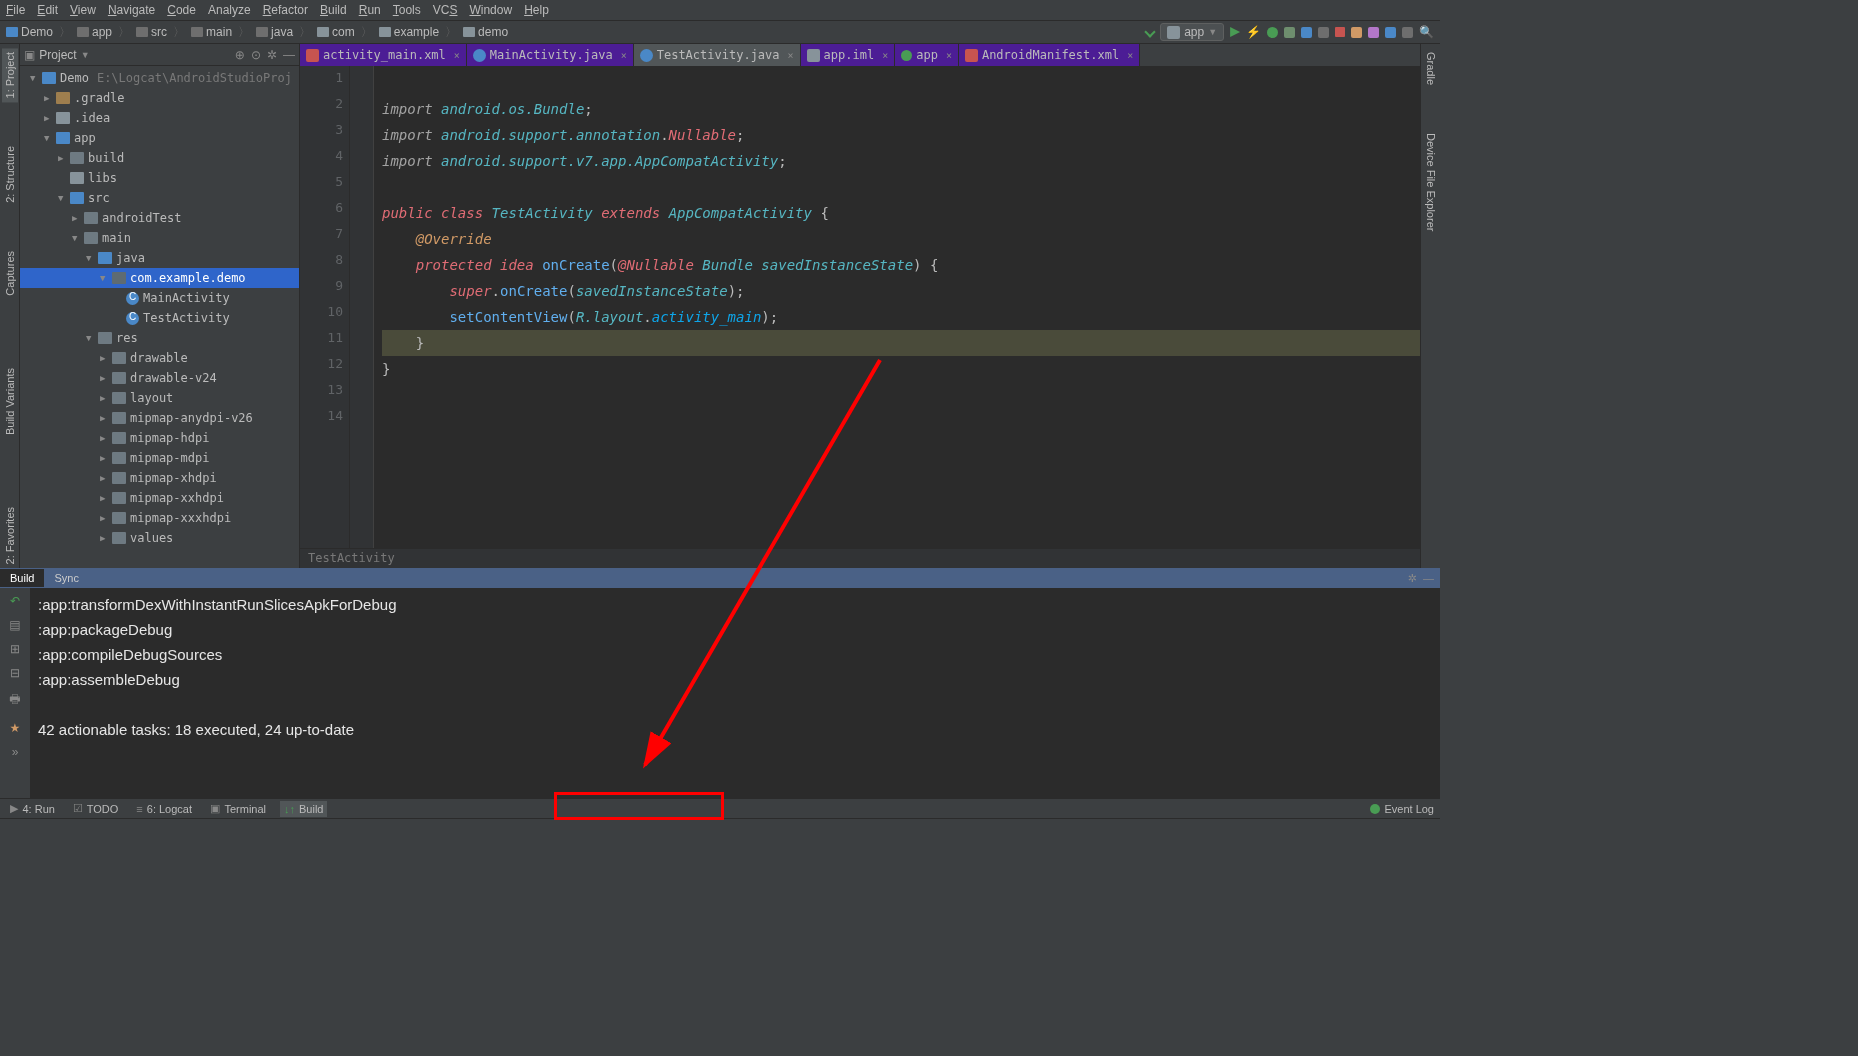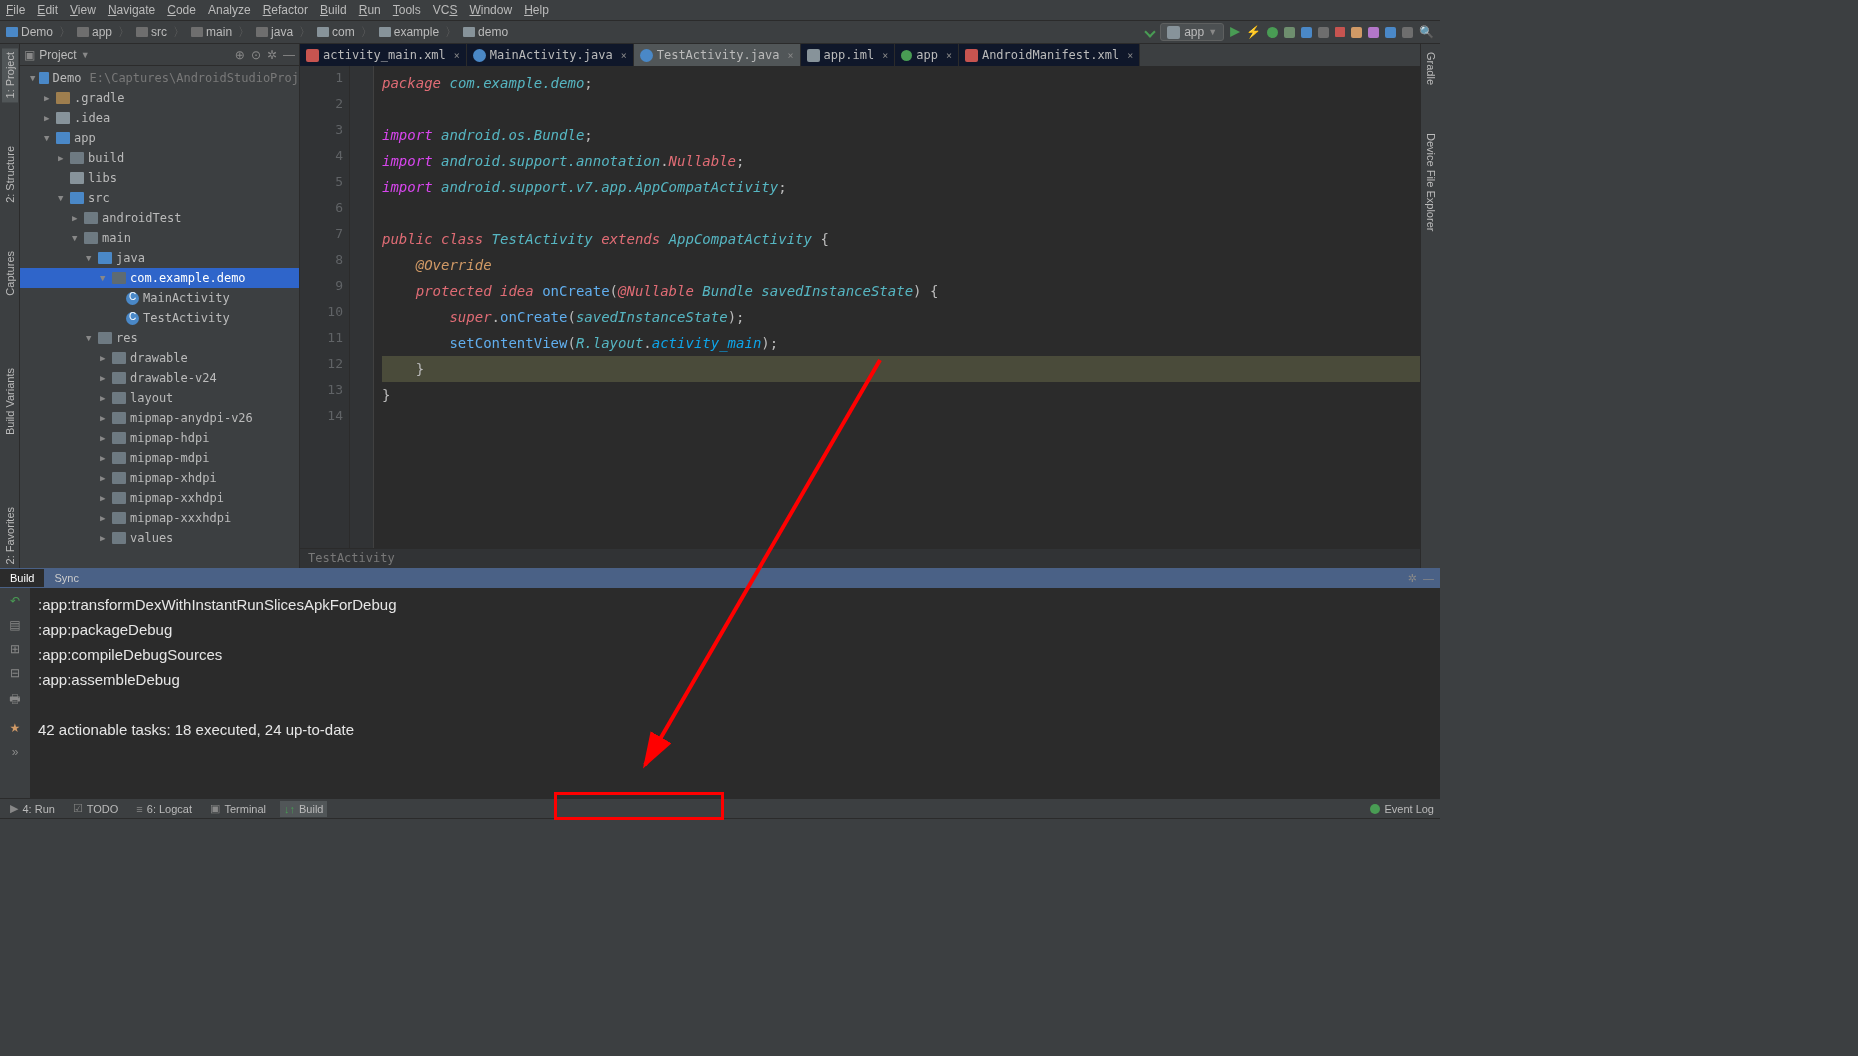--- a/index.html
+++ b/index.html
@@ -132,21 +132,21 @@
   height: 22px;
   background: #3c3f41;
   display: flex;
   align-items: flex-end;
   font-family: Consolas, monospace;
   font-size: 12px;
 }
 .file-tab {
   display: flex; align-items: center; gap: 4px;
   padding: 3px 6px;
-  background: #0f172a;
+  background: #4c1d95;
   border-right: 1px solid #2b2b2b;
   cursor: default;
   height: 22px;
 }
 .file-tab.active { background: #515658; }
 .file-tab .close { color: #888; font-size: 10px; margin-left: 4px; }
 .tab-icon { width:13px; height:13px; display:inline-block; border-radius:2px; }
 .tab-icon.xml { background: #c75450; }
 .tab-icon.java { background: #4a88c7; border-radius:50%; }
 .tab-icon.mod { background: #87939a; }
@@ -172,21 +172,21 @@
   flex:1;
   font-family: Consolas, monospace;
   font-size: 14px;
   padding: 4px 0 0 8px;
   line-height: 26px;
   position: relative;
 }
 .code-line { height: 26px; white-space: pre; }
 .code-line.hl { background: #4a4b3a; }
 .kw { color: #e06c75; font-style: italic; }
-.imp { color: #d946ef; font-style: italic; }
+.imp { color: #a3a3a3; font-style: italic; }
 .pkg-path { color: #56b6c2; font-style: italic; }
 .cls { color: #56b6c2; font-style: italic; }
 .ann { color: #d19a66; font-style: italic; }
 .ann-ref { color: #e06c75; font-style: italic; }
 .param { color: #56b6c2; font-style: italic; }
 .punct { color: #bbbbbb; }
 .mth { color: #61afef; }
 .ref-dim { color: #0ea5e9; font-style: italic; }
 
 .breadcrumb-bar {
@@ -372,21 +372,21 @@
         <span>⊙</span>
         <span>✲</span>
         <span>—</span>
       </div>
     </div>
     <div class="tree" id="tree">
         <div class="tree-row" style="padding-left: 10px;">
           <span class="tree-arrow">▼</span>
           <span class="tree-icon folder-blue"></span>
           <span>Demo</span>
-          <span class="tree-path">E:\Captures\AndroidStudioProj</span>
+          <span class="tree-path">E:\Logcat\AndroidStudioProj</span>
         </div>
         <div class="tree-row" style="padding-left: 24px;">
           <span class="tree-arrow">▶</span>
           <span class="tree-icon folder-brown"></span>
           <span>.gradle</span>
         </div>
         <div class="tree-row" style="padding-left: 24px;">
           <span class="tree-arrow">▶</span>
           <span class="tree-icon folder"></span>
           <span>.idea</span>
@@ -544,21 +544,20 @@
           <div style="height: 26px;">8</div>
           <div style="height: 26px;">9</div>
           <div style="height: 26px;">10</div>
           <div style="height: 26px;">11</div>
           <div style="height: 26px;">12</div>
           <div style="height: 26px;">13</div>
           <div style="height: 26px;">14</div>
         </div>
       <div class="gutter-extra"></div>
       <div class="code" id="code">
-          <div class="code-line"><span class="kw">package</span> <span class="pkg-path">com.example.demo</span><span class="punct">;</span></div>
           <div class="code-line"></div>
           <div class="code-line"><span class="imp">import</span> <span class="pkg-path">android.os.Bundle</span><span class="punct">;</span></div>
           <div class="code-line"><span class="imp">import</span> <span class="pkg-path">android.support.annotation</span><span class="punct">.</span><span class="ann-ref">Nullable</span><span class="punct">;</span></div>
           <div class="code-line"><span class="imp">import</span> <span class="pkg-path">android.support.v7.app.AppCompatActivity</span><span class="punct">;</span></div>
           <div class="code-line"></div>
           <div class="code-line"><span class="kw">public class</span> <span class="cls">TestActivity</span> <span class="kw">extends</span> <span class="cls">AppCompatActivity</span> <span class="punct">{</span></div>
           <div class="code-line">    <span class="ann">@Override</span></div>
           <div class="code-line">    <span class="kw">protected idea</span> <span class="mth">onCreate</span><span class="punct">(</span><span class="ann-ref">@Nullable</span> <span class="cls">Bundle</span> <span class="param">savedInstanceState</span><span class="punct">) {</span></div>
           <div class="code-line">        <span class="kw">super</span><span class="punct">.</span><span class="mth">onCreate</span><span class="punct">(</span><span class="param">savedInstanceState</span><span class="punct">);</span></div>
           <div class="code-line">        <span class="mth">setContentView</span><span class="punct">(</span><span class="cls">R.layout</span><span class="punct">.</span><span class="ref-dim">activity_main</span><span class="punct">);</span></div>

